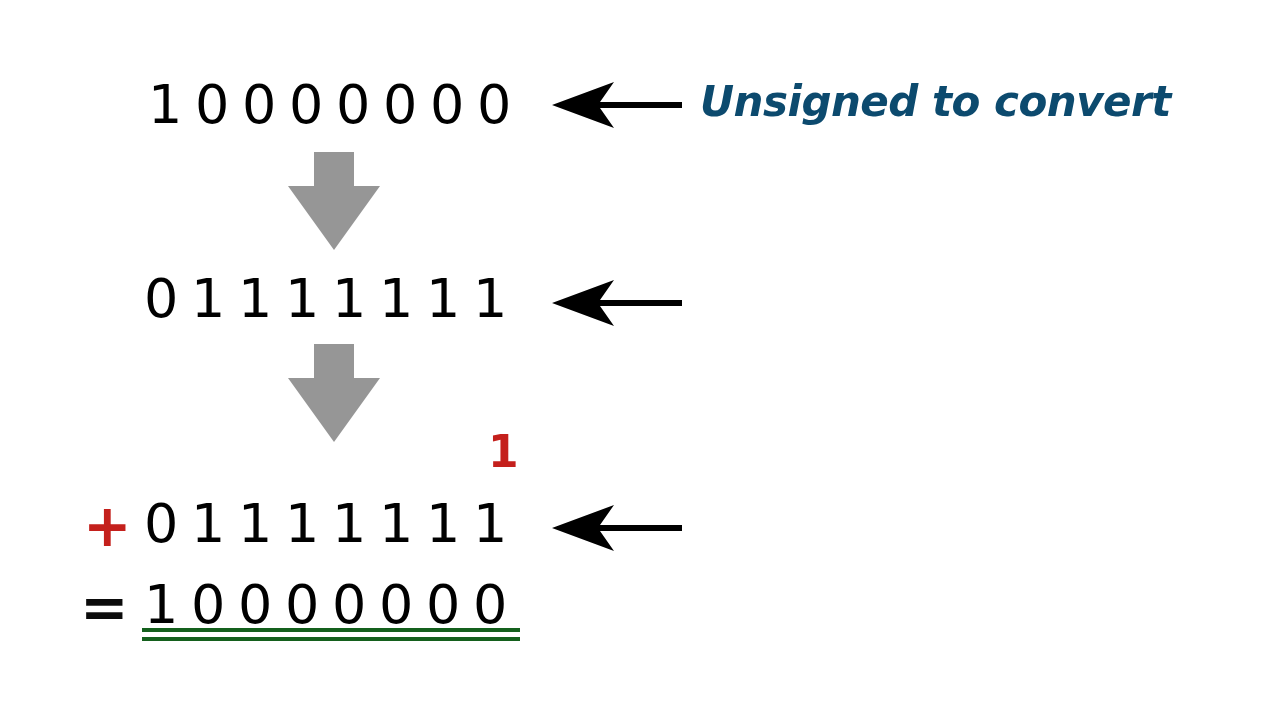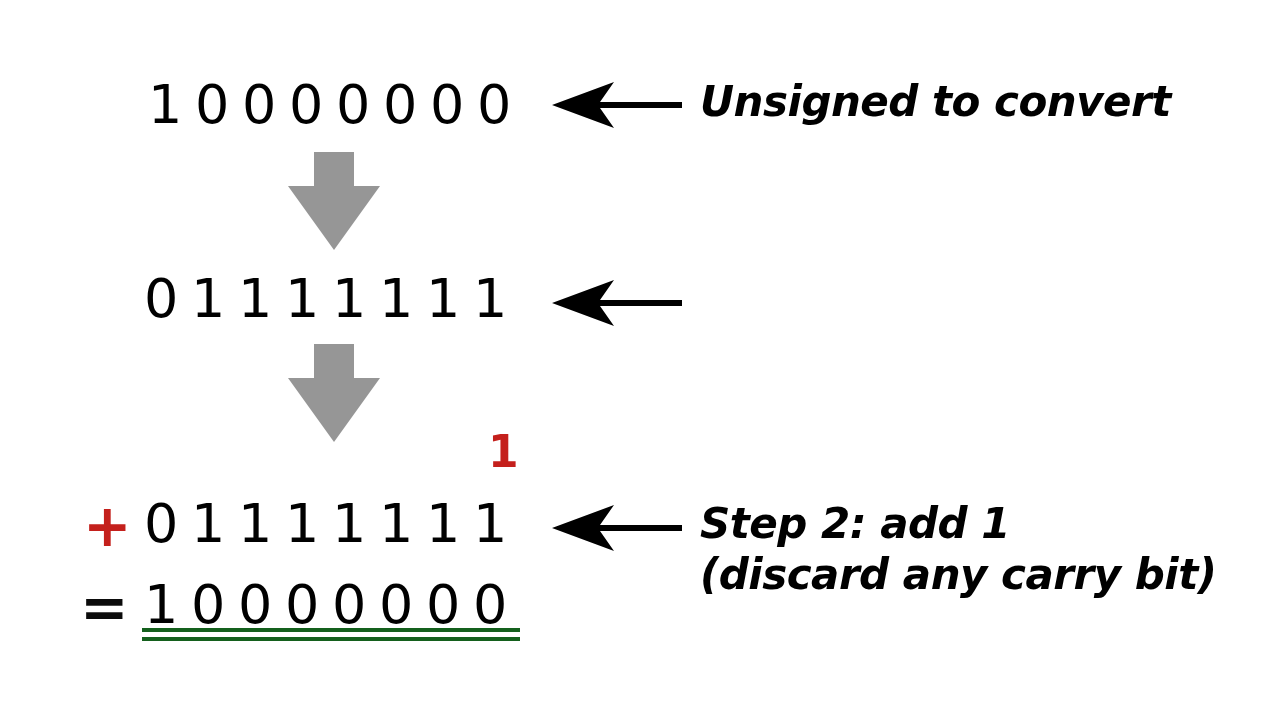--- a/index.html
+++ b/index.html
@@ -87,21 +87,21 @@
   }
 
   
   .annotation {
     position: absolute;
     font-family: "DejaVu Sans", sans-serif;
     font-style: italic;
     font-weight: 700;
     font-size: 42px;
     line-height: 1.22;
-    color: #000000;
+    color: #0c4a6e;
     white-space: nowrap;
     letter-spacing: -0.5px;
   }
   .annotation .line2 { display: block; }
 </style>
 </head>
 <body>
 
 <div class="stage">
 
@@ -170,24 +170,20 @@
     <span class="bit">1</span>
     <span class="bit">1</span>
   </div>
 
   <div class="left-arrow" style="left:552px; top:505px;">
     <svg width="130" height="46" viewBox="0 0 130 46" aria-hidden="true">
       <path d="M0 23 L62 0 L48 20 L130 20 L130 26 L48 26 L62 46 Z" fill="#000000"></path>
     </svg>
   </div>
 
-  <div class="annotation" style="left:700px; top:498px;">
-    <span>Step 2:  add 1</span>
-    <span class="line2">(discard any carry bit)</span>
-  </div>
 
   <div class="op-sign op-equals" style="left:80px; top:578px;">=</div>
 
   <div class="bit-row" style="left:144px; top:578px;">
     <span class="bit">1</span>
     <span class="bit">0</span>
     <span class="bit">0</span>
     <span class="bit">0</span>
     <span class="bit">0</span>
     <span class="bit">0</span>

